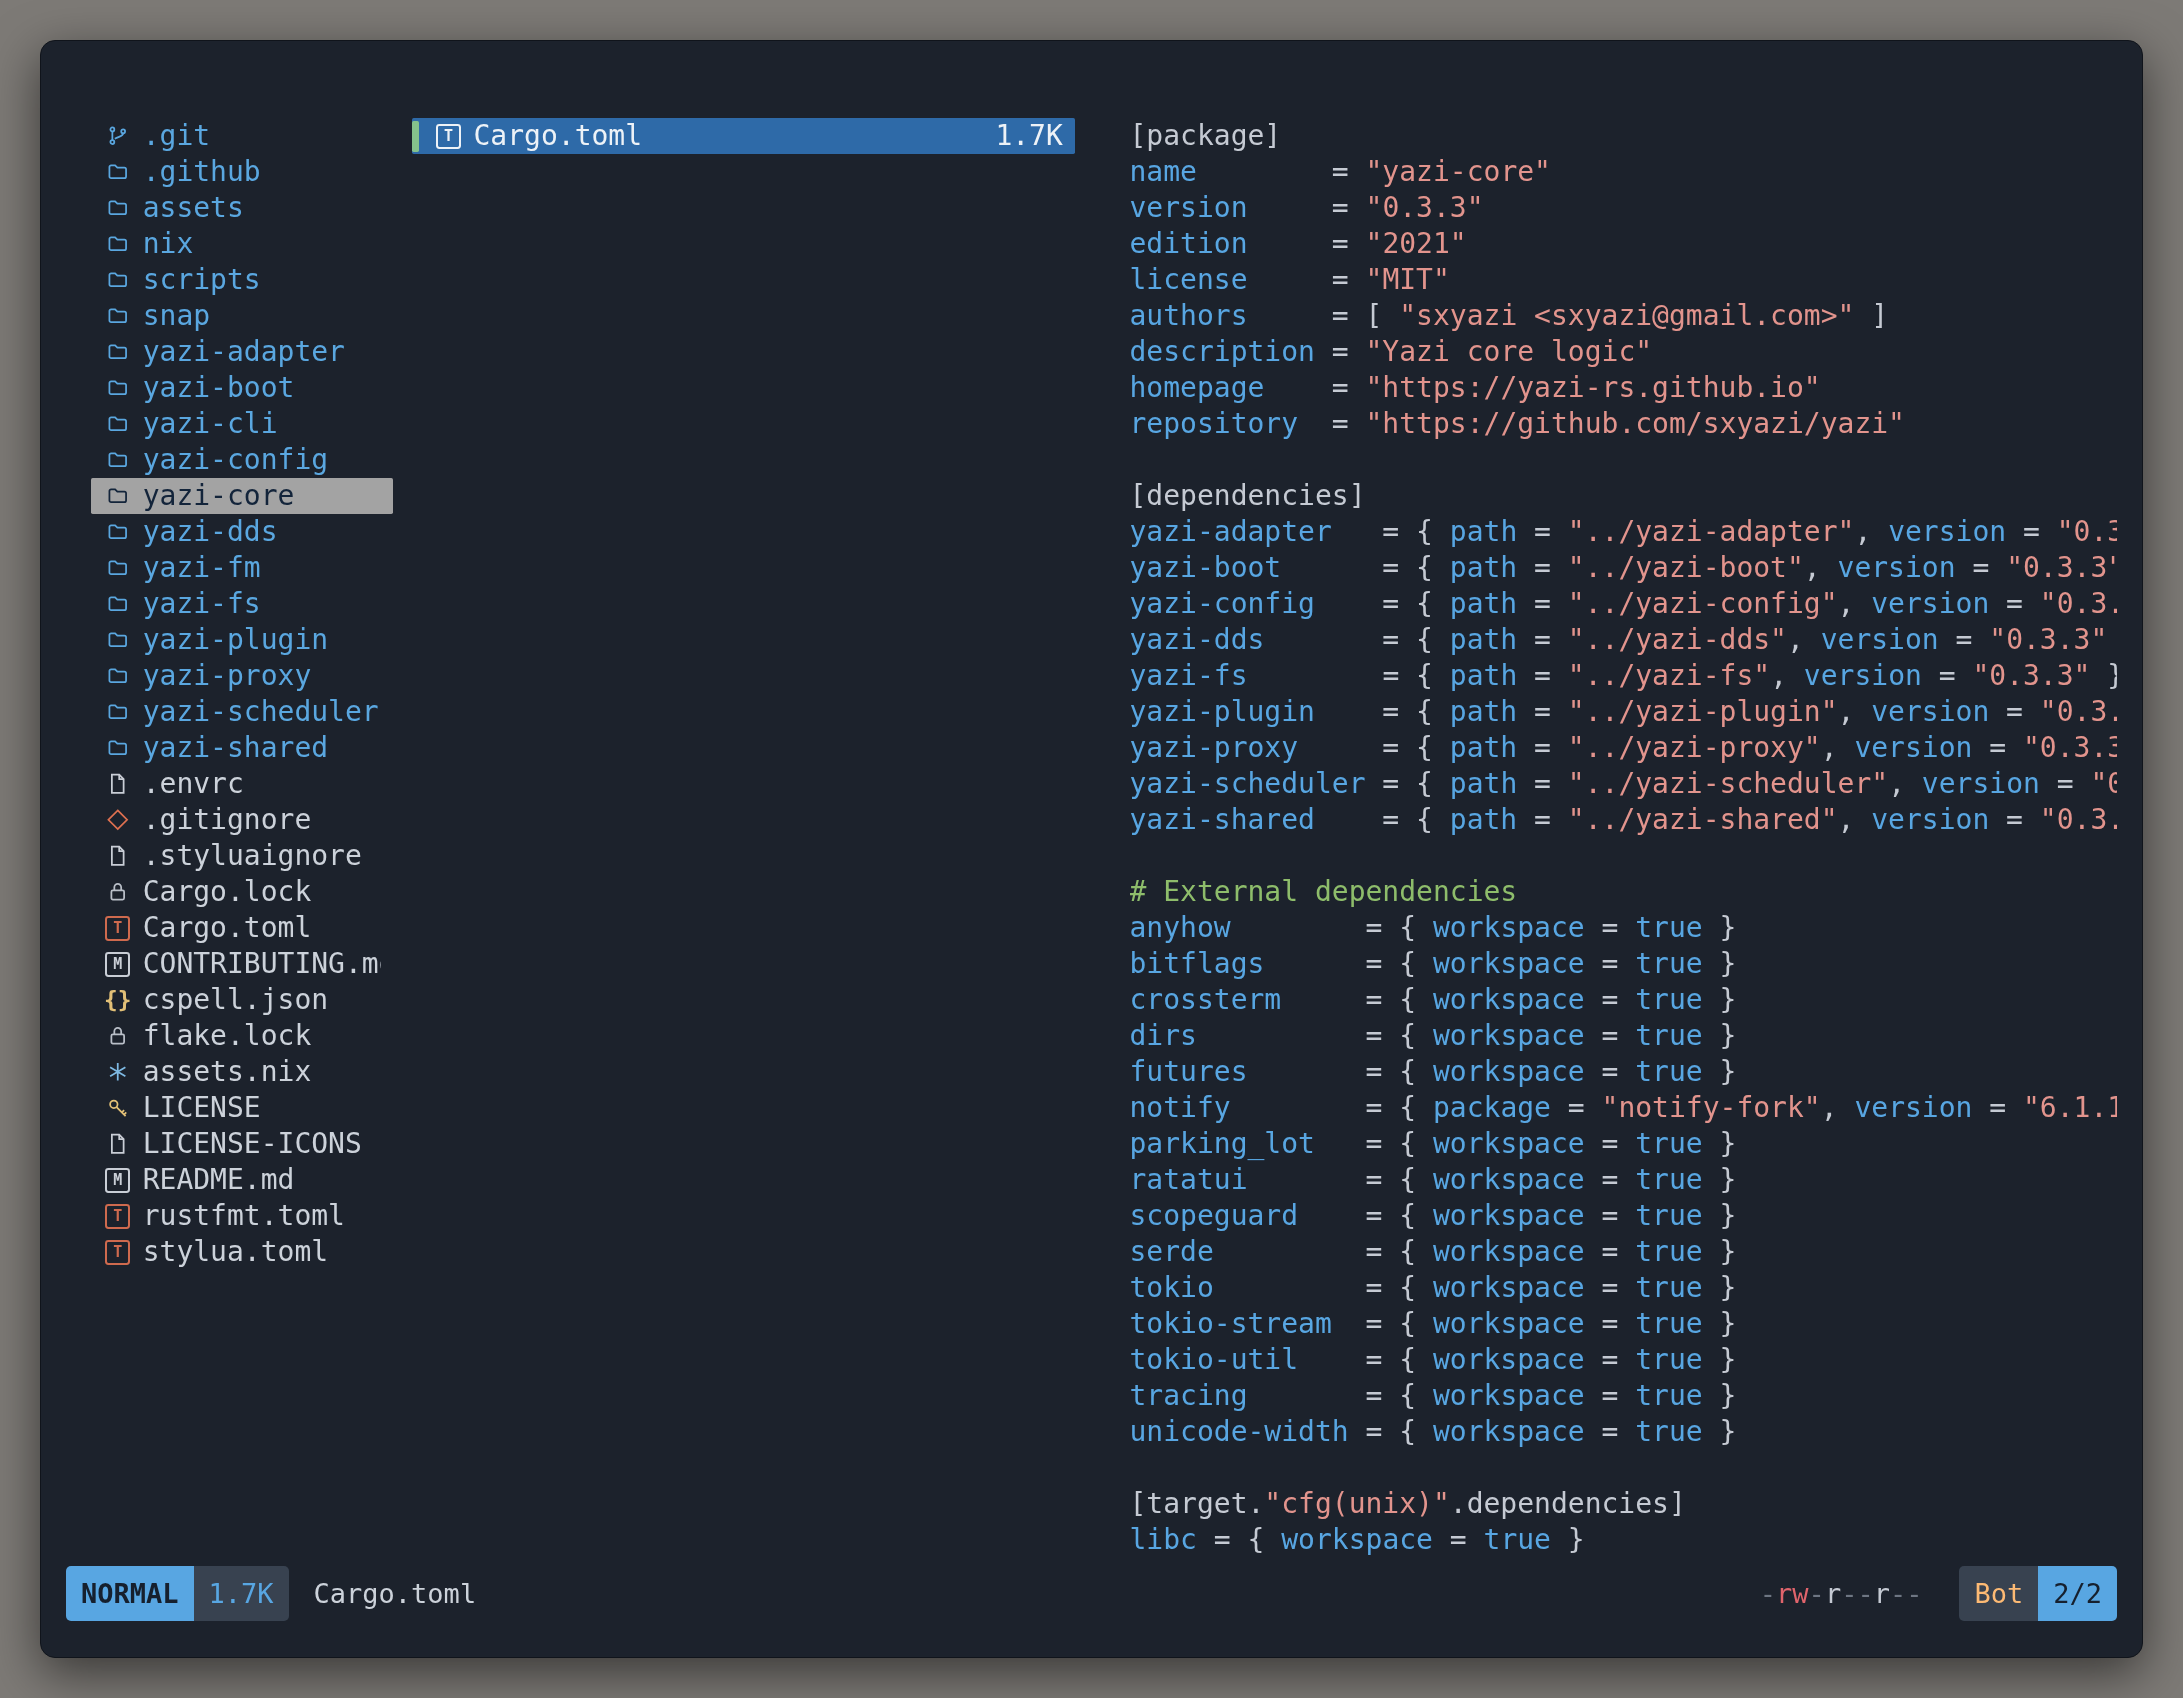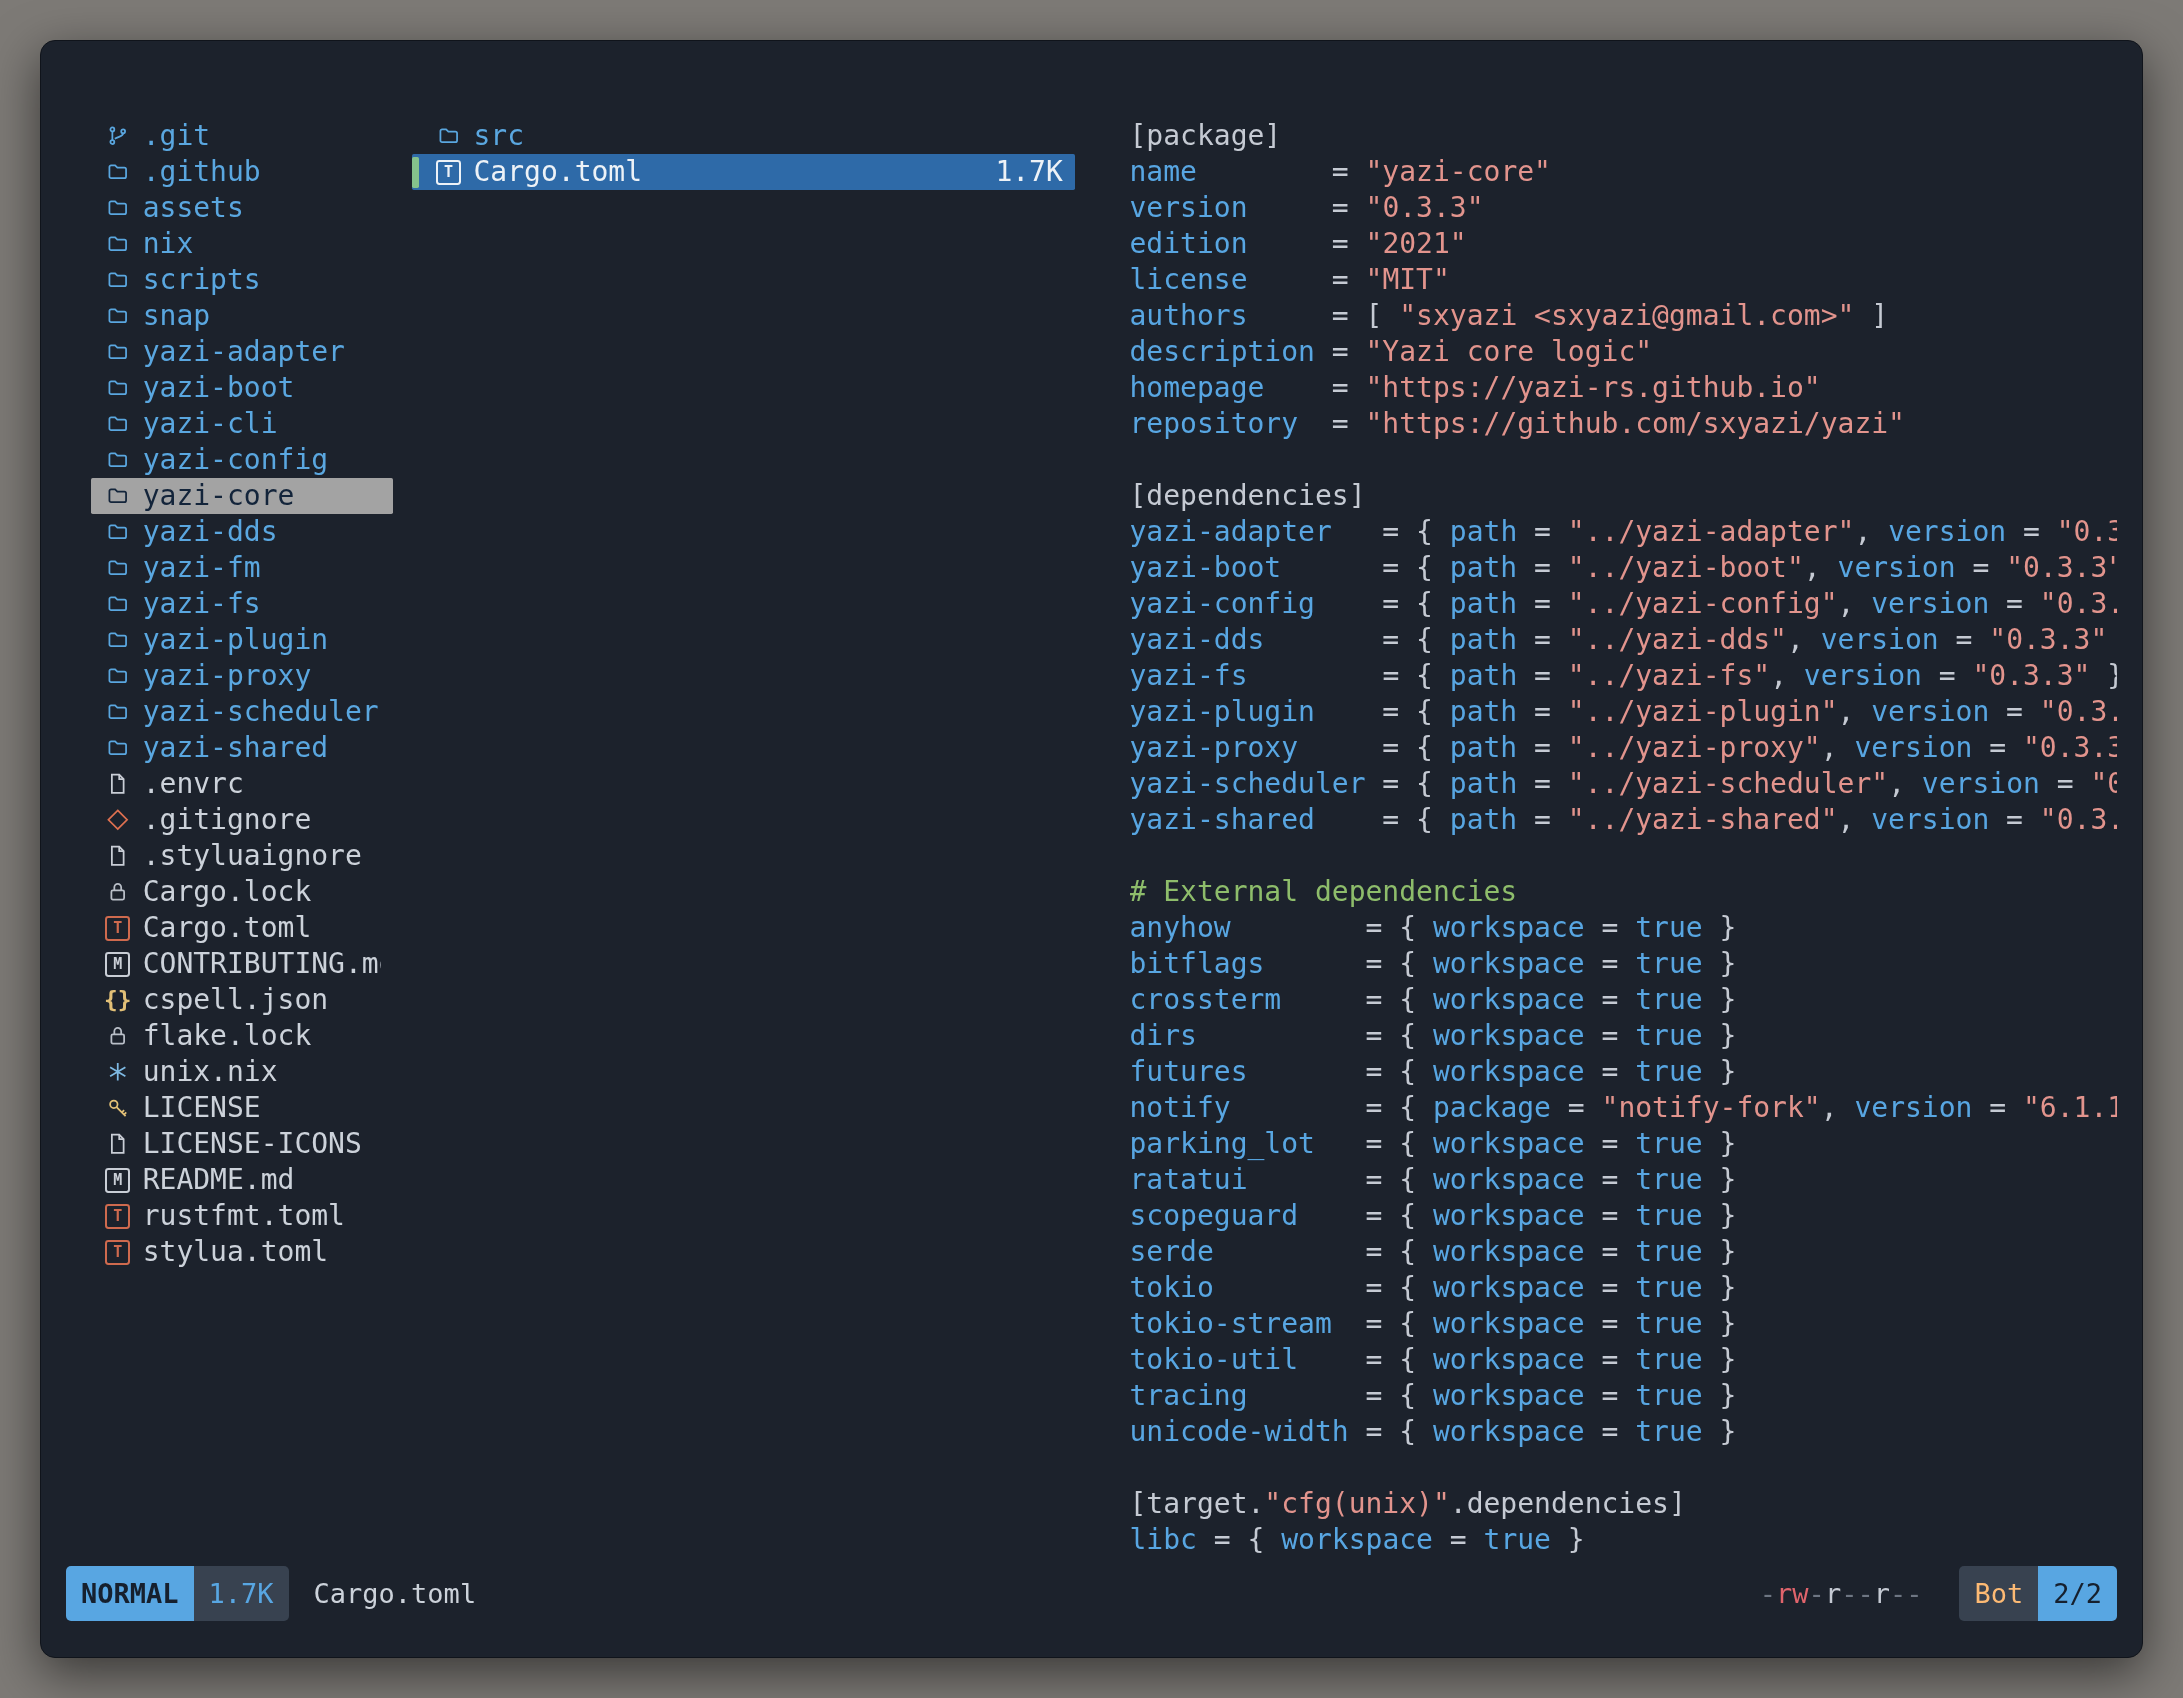--- a/index.html
+++ b/index.html
@@ -139,37 +139,34 @@
               </svg></span><span class="lbl">Cargo.lock</span></div>
           <div class="row file"><span class="ico ic-toml"><span class="tbox">T</span></span><span class="lbl">Cargo.toml</span></div>
           <div class="row file"><span class="ico ic-markdown"><span class="tbox">M</span></span><span class="lbl">CONTRIBUTING.md</span></div>
           <div class="row file"><span class="ico ic-json"><span class="jglyph">{}</span></span><span class="lbl">cspell.json</span></div>
           <div class="row file"><span class="ico ic-lock"><svg viewBox="0 0 24 24" fill="none" stroke="currentColor" stroke-width="1.8">
                 <rect x="5.5" y="10.5" width="13" height="9.5" rx="1.5"></rect>
                 <path d="M8.5 10.5V7.5a3.5 3.5 0 0 1 7 0v3"></path>
               </svg></span><span class="lbl">flake.lock</span></div>
           <div class="row file"><span class="ico ic-nix"><svg viewBox="0 0 24 24" fill="none" stroke="currentColor" stroke-width="1.8">
                 <path d="M12 3v18M4.2 7.5l15.6 9M19.8 7.5l-15.6 9"></path>
-              </svg></span><span class="lbl">unix.nix</span></div>
+              </svg></span><span class="lbl">assets.nix</span></div>
           <div class="row file"><span class="ico ic-license"><svg viewBox="0 0 24 24" fill="none" stroke="currentColor" stroke-width="1.8">
                 <circle cx="8" cy="8.5" r="3.8"></circle>
                 <path d="M10.8 11.3L20 20.5M16.2 16.7l2.3-2.3M18.4 18.9l2.3-2.3"></path>
               </svg></span><span class="lbl">LICENSE</span></div>
           <div class="row file"><span class="ico ic-file"><svg viewBox="0 0 24 24" fill="none" stroke="currentColor" stroke-width="1.8">
                 <path d="M6 2.8h7.5l4.5 4.5v13.9H6z"></path>
                 <path d="M13.5 2.8v4.5H18"></path>
               </svg></span><span class="lbl">LICENSE-ICONS</span></div>
           <div class="row file"><span class="ico ic-markdown"><span class="tbox">M</span></span><span class="lbl">README.md</span></div>
           <div class="row file"><span class="ico ic-toml"><span class="tbox">T</span></span><span class="lbl">rustfmt.toml</span></div>
           <div class="row file"><span class="ico ic-toml"><span class="tbox">T</span></span><span class="lbl">stylua.toml</span></div>
         </div>
       <div class="pane pane-current" id="current-pane">
-          <div class="row dir"><span class="ico ic-folder"><svg viewBox="0 0 24 24" fill="none" stroke="currentColor" stroke-width="1.8">
-                <path d="M3.5 7.2c0-1 .8-1.7 1.7-1.7h4.1l2.3 2.3h7.2c1 0 1.7.8 1.7 1.7v7.3c0 1-.8 1.7-1.7 1.7H5.2c-1 0-1.7-.8-1.7-1.7z"></path>
-              </svg></span><span class="lbl">src</span></div>
           <div class="row file sel-current"><span class="marker"></span><span class="ico ic-toml"><span class="tbox">T</span></span><span class="lbl">Cargo.toml</span><span class="size">1.7K</span></div>
         </div>
       <div class="pane pane-preview" id="preview-pane"><div class="pline"><span class="c-plain">[package]</span></div><div class="pline"><span class="c-key">name</span><span class="c-plain">        = </span><span class="c-str">"yazi-core"</span></div><div class="pline"><span class="c-key">version</span><span class="c-plain">     = </span><span class="c-str">"0.3.3"</span></div><div class="pline"><span class="c-key">edition</span><span class="c-plain">     = </span><span class="c-str">"2021"</span></div><div class="pline"><span class="c-key">license</span><span class="c-plain">     = </span><span class="c-str">"MIT"</span></div><div class="pline"><span class="c-key">authors</span><span class="c-plain">     = [ </span><span class="c-str">"sxyazi &lt;sxyazi@gmail.com&gt;"</span><span class="c-plain"> ]</span></div><div class="pline"><span class="c-key">description</span><span class="c-plain"> = </span><span class="c-str">"Yazi core logic"</span></div><div class="pline"><span class="c-key">homepage</span><span class="c-plain">    = </span><span class="c-str">"https://yazi-rs.github.io"</span></div><div class="pline"><span class="c-key">repository</span><span class="c-plain">  = </span><span class="c-str">"https://github.com/sxyazi/yazi"</span></div><div class="pline">&nbsp;</div><div class="pline"><span class="c-plain">[dependencies]</span></div><div class="pline"><span class="c-key">yazi-adapter</span><span class="c-plain">   = { </span><span class="c-key">path</span><span class="c-plain"> = </span><span class="c-str">"../yazi-adapter"</span><span class="c-plain">, </span><span class="c-key">version</span><span class="c-plain"> = </span><span class="c-str">"0.3</span></div><div class="pline"><span class="c-key">yazi-boot</span><span class="c-plain">      = { </span><span class="c-key">path</span><span class="c-plain"> = </span><span class="c-str">"../yazi-boot"</span><span class="c-plain">, </span><span class="c-key">version</span><span class="c-plain"> = </span><span class="c-str">"0.3.3"</span></div><div class="pline"><span class="c-key">yazi-config</span><span class="c-plain">    = { </span><span class="c-key">path</span><span class="c-plain"> = </span><span class="c-str">"../yazi-config"</span><span class="c-plain">, </span><span class="c-key">version</span><span class="c-plain"> = </span><span class="c-str">"0.3.</span></div><div class="pline"><span class="c-key">yazi-dds</span><span class="c-plain">       = { </span><span class="c-key">path</span><span class="c-plain"> = </span><span class="c-str">"../yazi-dds"</span><span class="c-plain">, </span><span class="c-key">version</span><span class="c-plain"> = </span><span class="c-str">"0.3.3"</span></div><div class="pline"><span class="c-key">yazi-fs</span><span class="c-plain">        = { </span><span class="c-key">path</span><span class="c-plain"> = </span><span class="c-str">"../yazi-fs"</span><span class="c-plain">, </span><span class="c-key">version</span><span class="c-plain"> = </span><span class="c-str">"0.3.3"</span><span class="c-plain"> }</span></div><div class="pline"><span class="c-key">yazi-plugin</span><span class="c-plain">    = { </span><span class="c-key">path</span><span class="c-plain"> = </span><span class="c-str">"../yazi-plugin"</span><span class="c-plain">, </span><span class="c-key">version</span><span class="c-plain"> = </span><span class="c-str">"0.3.</span></div><div class="pline"><span class="c-key">yazi-proxy</span><span class="c-plain">     = { </span><span class="c-key">path</span><span class="c-plain"> = </span><span class="c-str">"../yazi-proxy"</span><span class="c-plain">, </span><span class="c-key">version</span><span class="c-plain"> = </span><span class="c-str">"0.3.3</span></div><div class="pline"><span class="c-key">yazi-scheduler</span><span class="c-plain"> = { </span><span class="c-key">path</span><span class="c-plain"> = </span><span class="c-str">"../yazi-scheduler"</span><span class="c-plain">, </span><span class="c-key">version</span><span class="c-plain"> = </span><span class="c-str">"0</span></div><div class="pline"><span class="c-key">yazi-shared</span><span class="c-plain">    = { </span><span class="c-key">path</span><span class="c-plain"> = </span><span class="c-str">"../yazi-shared"</span><span class="c-plain">, </span><span class="c-key">version</span><span class="c-plain"> = </span><span class="c-str">"0.3.</span></div><div class="pline">&nbsp;</div><div class="pline"><span class="c-comment"># External dependencies</span></div><div class="pline"><span class="c-key">anyhow</span><span class="c-plain">        = { </span><span class="c-key">workspace</span><span class="c-plain"> = </span><span class="c-bool">true</span><span class="c-plain"> }</span></div><div class="pline"><span class="c-key">bitflags</span><span class="c-plain">      = { </span><span class="c-key">workspace</span><span class="c-plain"> = </span><span class="c-bool">true</span><span class="c-plain"> }</span></div><div class="pline"><span class="c-key">crossterm</span><span class="c-plain">     = { </span><span class="c-key">workspace</span><span class="c-plain"> = </span><span class="c-bool">true</span><span class="c-plain"> }</span></div><div class="pline"><span class="c-key">dirs</span><span class="c-plain">          = { </span><span class="c-key">workspace</span><span class="c-plain"> = </span><span class="c-bool">true</span><span class="c-plain"> }</span></div><div class="pline"><span class="c-key">futures</span><span class="c-plain">       = { </span><span class="c-key">workspace</span><span class="c-plain"> = </span><span class="c-bool">true</span><span class="c-plain"> }</span></div><div class="pline"><span class="c-key">notify</span><span class="c-plain">        = { </span><span class="c-key">package</span><span class="c-plain"> = </span><span class="c-str">"notify-fork"</span><span class="c-plain">, </span><span class="c-key">version</span><span class="c-plain"> = </span><span class="c-str">"6.1.1</span></div><div class="pline"><span class="c-key">parking_lot</span><span class="c-plain">   = { </span><span class="c-key">workspace</span><span class="c-plain"> = </span><span class="c-bool">true</span><span class="c-plain"> }</span></div><div class="pline"><span class="c-key">ratatui</span><span class="c-plain">       = { </span><span class="c-key">workspace</span><span class="c-plain"> = </span><span class="c-bool">true</span><span class="c-plain"> }</span></div><div class="pline"><span class="c-key">scopeguard</span><span class="c-plain">    = { </span><span class="c-key">workspace</span><span class="c-plain"> = </span><span class="c-bool">true</span><span class="c-plain"> }</span></div><div class="pline"><span class="c-key">serde</span><span class="c-plain">         = { </span><span class="c-key">workspace</span><span class="c-plain"> = </span><span class="c-bool">true</span><span class="c-plain"> }</span></div><div class="pline"><span class="c-key">tokio</span><span class="c-plain">         = { </span><span class="c-key">workspace</span><span class="c-plain"> = </span><span class="c-bool">true</span><span class="c-plain"> }</span></div><div class="pline"><span class="c-key">tokio-stream</span><span class="c-plain">  = { </span><span class="c-key">workspace</span><span class="c-plain"> = </span><span class="c-bool">true</span><span class="c-plain"> }</span></div><div class="pline"><span class="c-key">tokio-util</span><span class="c-plain">    = { </span><span class="c-key">workspace</span><span class="c-plain"> = </span><span class="c-bool">true</span><span class="c-plain"> }</span></div><div class="pline"><span class="c-key">tracing</span><span class="c-plain">       = { </span><span class="c-key">workspace</span><span class="c-plain"> = </span><span class="c-bool">true</span><span class="c-plain"> }</span></div><div class="pline"><span class="c-key">unicode-width</span><span class="c-plain"> = { </span><span class="c-key">workspace</span><span class="c-plain"> = </span><span class="c-bool">true</span><span class="c-plain"> }</span></div><div class="pline">&nbsp;</div><div class="pline"><span class="c-plain">[target.</span><span class="c-str">"cfg(unix)"</span><span class="c-plain">.dependencies]</span></div><div class="pline"><span class="c-key">libc</span><span class="c-plain"> = { </span><span class="c-key">workspace</span><span class="c-plain"> = </span><span class="c-bool">true</span><span class="c-plain"> }</span></div></div>
     </div>
     <div class="statusbar">
       <div class="sb-left">
         <span class="badge badge-mode">NORMAL</span>
         <span class="badge badge-size">1.7K</span>
         <span class="sb-filename">Cargo.toml</span>
       </div>

